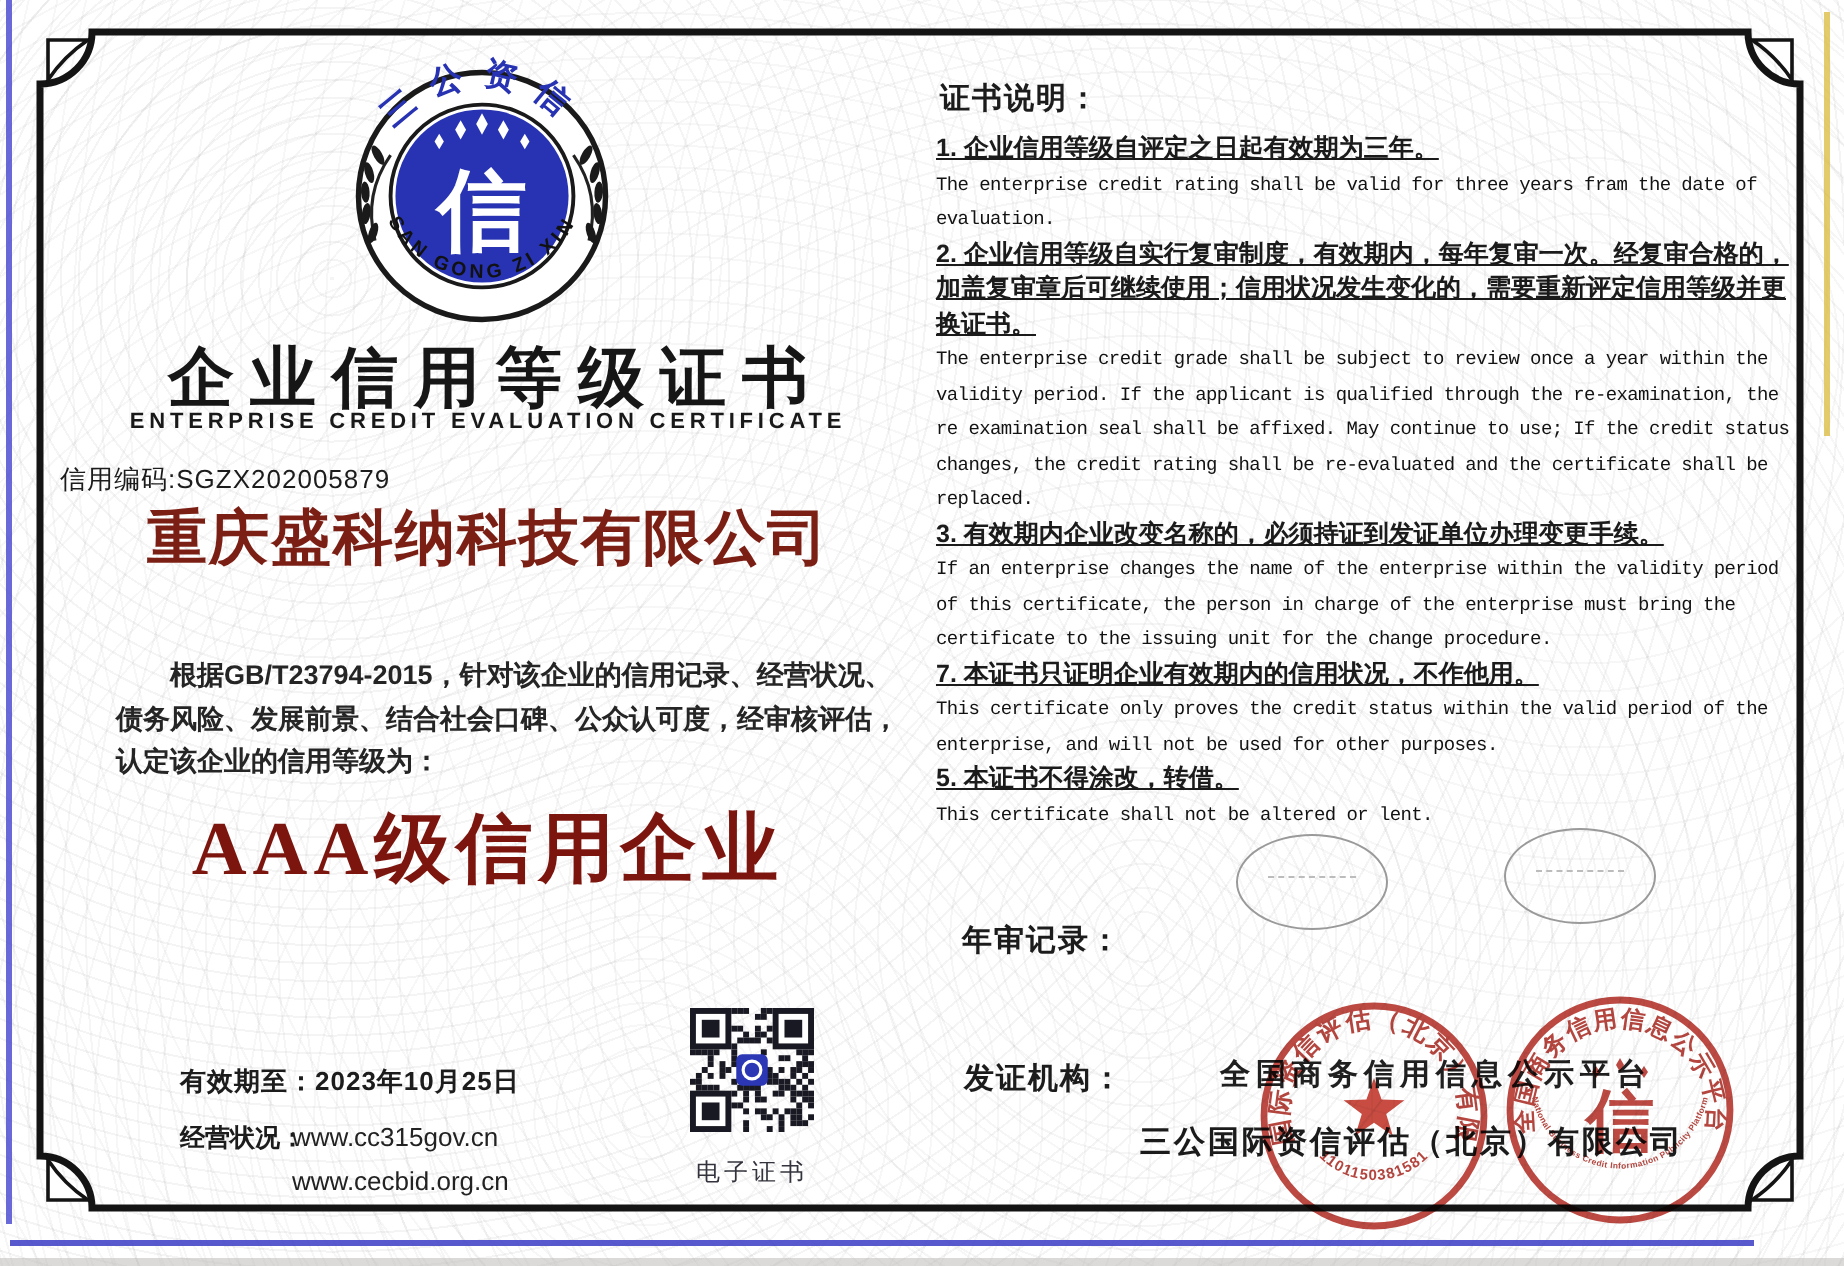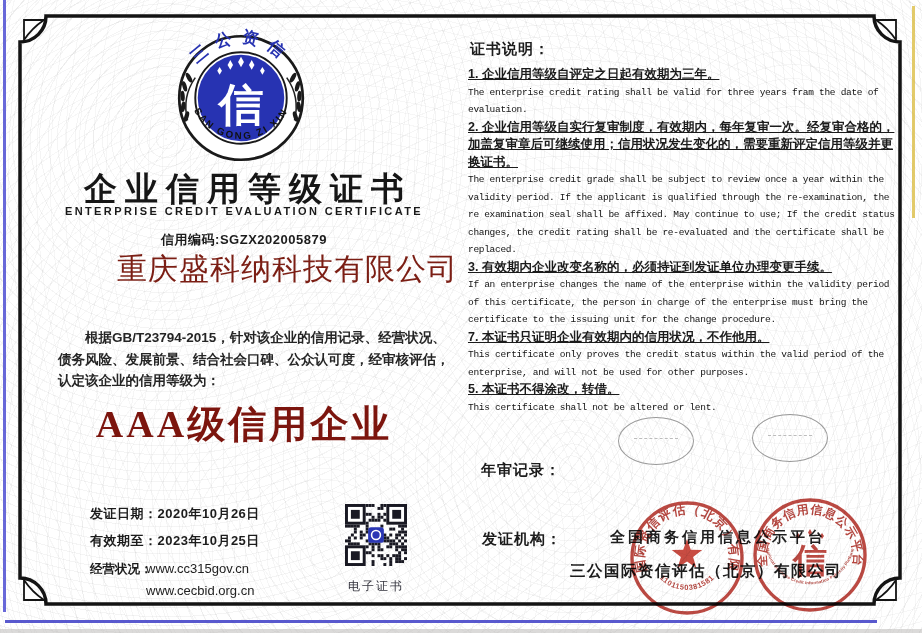--- a/index.html
+++ b/index.html
@@ -28,22 +28,22 @@
   .edge-bottom-blue{left:5px;top:620px;width:872px;height:2.5px;background:#3c3cc6;opacity:.85;}
   .edge-right-yellow{left:912px;top:6px;width:2.5px;height:212px;background:#d9ba3a;opacity:.75;}
   .edge-bottom-gray{left:0;top:629px;width:922px;height:4px;background:#bdbcb9;opacity:.55;}
 
   
   .emblem{left:170px;top:27px;width:142px;height:142px;}
   .title-zh{left:30px;top:167px;width:428px;text-align:center;font-size:33px;font-weight:700;
     letter-spacing:8px;text-indent:8px;color:#161616;}
   .title-en{left:30px;top:205px;width:428px;text-align:center;font-size:11px;font-weight:700;
     letter-spacing:2.4px;color:#191919;}
-  .credit-code{left:30px;top:231px;width:428px;text-align:center;font-size:13px;font-weight:700;letter-spacing:.5px;}
-  .company{left:30px;top:249px;width:428px;text-align:right;font-size:30px;font-weight:400;
+  .credit-code{left:30px;top:231px;width:428px;font-size:13px;font-weight:400;letter-spacing:.5px;}
+  .company{left:30px;top:249px;width:428px;text-align:center;font-size:30px;font-weight:700;
     letter-spacing:1px;color:#7b1e14;}
   .uscc{left:30px;top:296px;width:428px;text-align:center;font-size:13.5px;font-weight:700;letter-spacing:.8px;}
   .paragraph{left:58px;top:327px;width:392px;font-size:13.5px;font-weight:600;line-height:21.5px;
     text-indent:2em;color:#252525;}
   .rating{left:30px;top:399px;width:428px;text-align:center;font-size:38px;font-weight:800;
     letter-spacing:3px;color:#7c150e;font-family:"Liberation Serif","DejaVu Serif",serif;}
   .date-row{font-size:13px;font-weight:700;letter-spacing:.5px;}
   .issue-date{left:90px;top:505px;}
   .valid-to{left:90px;top:532px;}
   .query-label{left:90px;top:561px;font-size:12.5px;font-weight:700;}
@@ -137,23 +137,20 @@
     <span>信用编码:</span><span>SGZX202005879</span>
   </div>
 
   <div class="abs company">重庆盛科纳科技有限公司</div>
 
 
   <div class="abs paragraph">根据GB/T23794-2015，针对该企业的信用记录、经营状况、债务风险、发展前景、结合社会口碑、公众认可度，经审核评估，认定该企业的信用等级为：</div>
 
   <div class="abs rating">AAA级信用企业</div>
 
-  <div class="abs date-row issue-date">
-    <span>发证日期：</span><span>2020年10月26日</span>
-  </div>
   <div class="abs date-row valid-to">
     <span>有效期至：</span><span>2023年10月25日</span>
   </div>
 
   <div class="abs query-label">经营状况：</div>
   <div class="abs query-url-1">www.cc315gov.cn</div>
   <div class="abs query-url-2">www.cecbid.org.cn</div>
 
   <div class="abs qr">
     <div>

